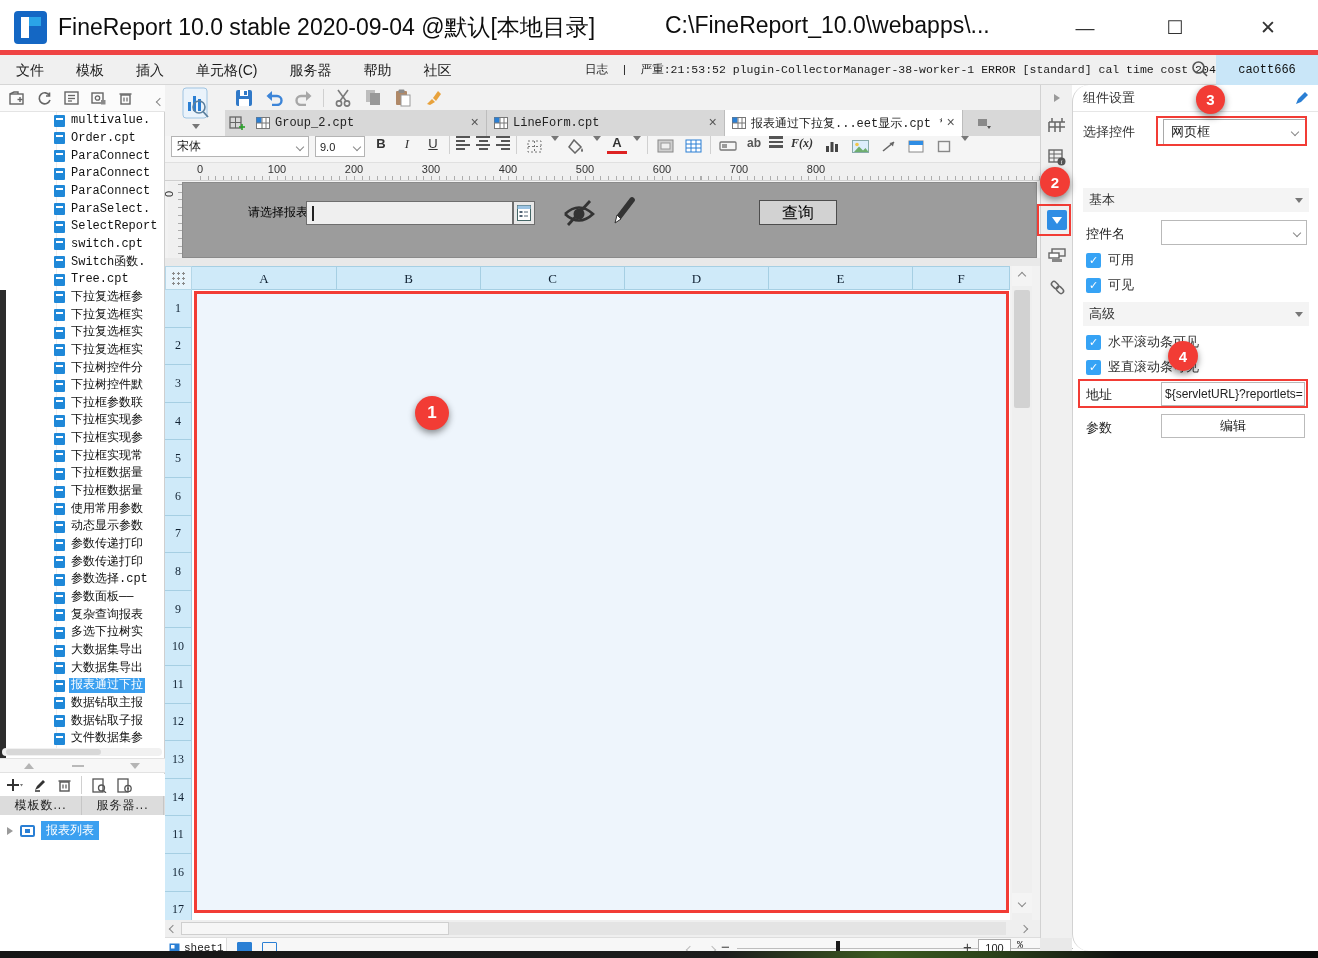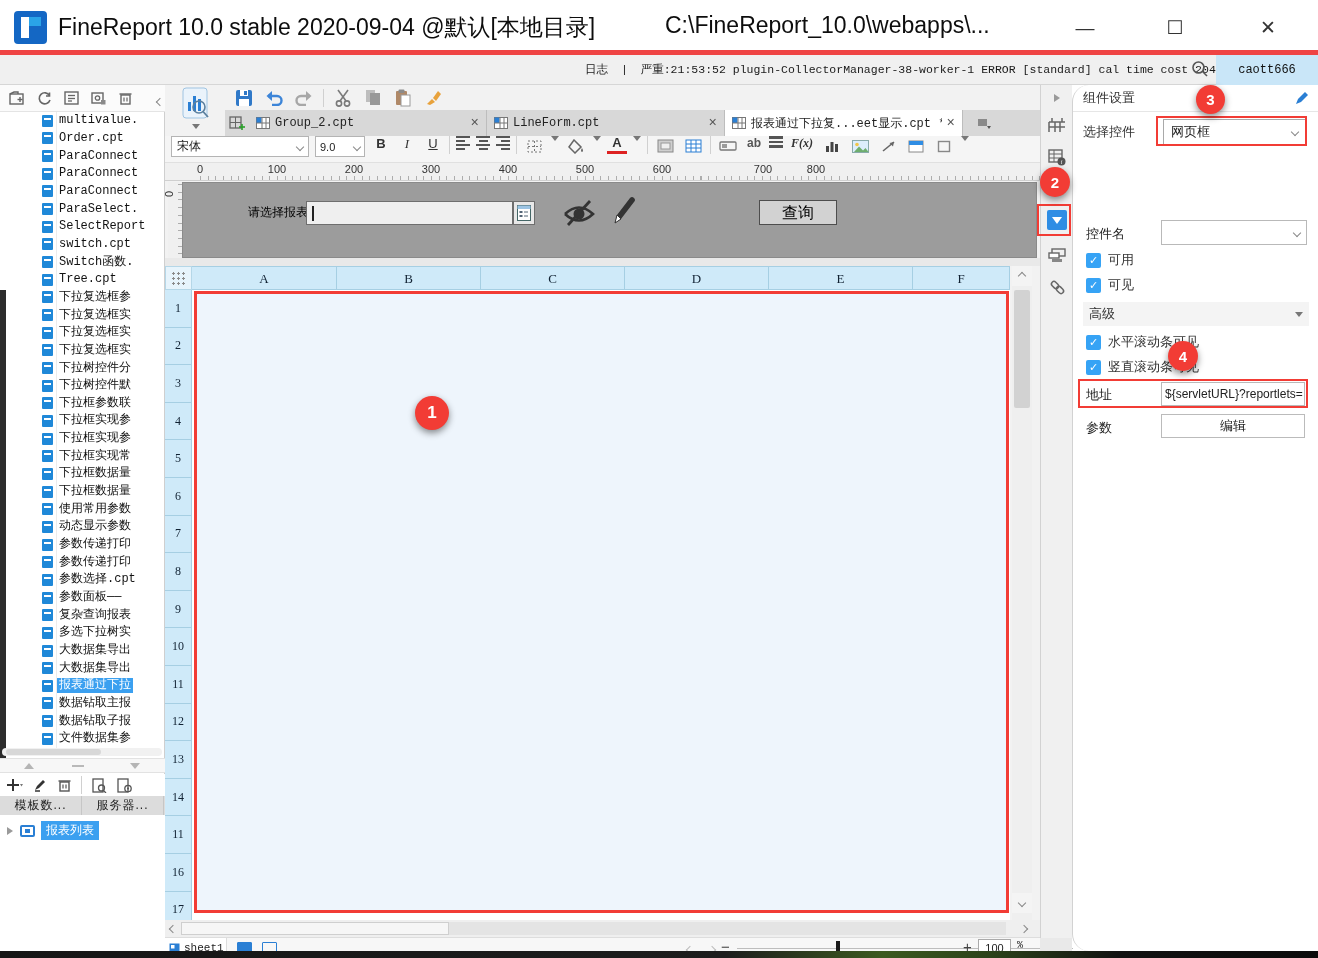--- a/index.html
+++ b/index.html
@@ -27,21 +27,21 @@
   #search-btn{position:absolute;left:1190px;top:4px;width:24px;height:22px;}
   #user-badge{position:absolute;left:1216px;top:0;width:102px;height:30px;background:#c9e6f8;text-align:center;line-height:30px;font-family:"Liberation Mono",monospace;font-size:12px;color:#111;}
 
   
   #left-panel{left:0;top:85px;width:165px;height:873px;background:#fff;border-right:1px solid #cfcfcf;}
   #lp-toolbar{left:0;top:0;width:165px;height:27px;background:#fbfbfb;border-bottom:1px solid #e4e4e4;display:flex;align-items:center;gap:9px;padding-left:8px;}
   .lp-ticon{width:18px;height:18px;display:flex;align-items:center;justify-content:center;color:#555;}
   #lp-collapse{position:absolute;right:2px;top:8px;}
   #tree-list{left:0;top:27px;width:165px;height:636px;overflow:hidden;}
   #tree-guide{left:56px;top:27px;width:1px;height:636px;background:#ececec;}
-  .tree-item{height:17.66px;display:flex;align-items:center;padding-left:42px;gap:4px;white-space:nowrap;}
+  .tree-item{height:17.66px;display:flex;align-items:center;padding-left:54px;gap:4px;white-space:nowrap;}
   .tree-item .lbl{font-family:"Liberation Mono",monospace;font-size:12px;color:#111;padding:0 2px;line-height:15px;}
   .tree-item.selected .lbl{background:#3ba0f0;color:#fff;}
   .cpt-ico{flex:none;width:11px;height:12px;background:#1f88d8;border-radius:1px;position:relative;}
   .cpt-ico::after{content:"";position:absolute;left:2px;top:3px;width:7px;height:2px;background:#fff;}
   #lp-dark{left:0;top:205px;width:6px;height:468px;background:#2c2c2c;}
   #lp-hscroll{left:2px;top:663px;width:160px;height:8px;background:#f1f1f1;border-radius:4px;}
   #lp-hscroll .thumb{position:absolute;left:4px;top:1px;width:95px;height:6px;background:#d8d8d8;border-radius:3px;}
   #lp-splitter{left:0;top:673px;width:165px;height:15px;background:#f7f7f7;border-top:1px solid #e2e2e2;border-bottom:1px solid #e2e2e2;}
   .split-glyph{position:absolute;top:3px;color:#999;}
   #lp-toolbar2{left:0;top:689px;width:165px;height:22px;display:flex;align-items:center;gap:10px;padding-left:6px;background:#fff;}
@@ -164,20 +164,30 @@
 <div class="abs" id="titlebar">
   <div class="abs" id="logo"></div>
   <div class="abs" id="app-title">FineReport 10.0 stable 2020-09-04 @默认[本地目录]</div>
   <div class="abs" id="file-path">C:\FineReport_10.0\webapps\...</div>
   <div class="abs winctl" style="left:1062px;">—</div>
   <div class="abs winctl" style="left:1152px;">☐</div>
   <div class="abs winctl" style="left:1245px;">✕</div>
 </div>
 
 <div class="abs" id="menubar">
+  <div style="display:flex;">
+
+  <div class="menu-item">文件</div>
+      <div class="menu-item">模板</div>
+      <div class="menu-item">插入</div>
+      <div class="menu-item">单元格(C)</div>
+      <div class="menu-item">服务器</div>
+      <div class="menu-item">帮助</div>
+      <div class="menu-item">社区</div>
+    </div>
   <div id="log-area">
     <span>日志</span>
     <span style="margin:0 6px;">|</span>
     <span>严重:21:53:52 plugin-CollectorManager-38-worker-1 ERROR [standard] cal time cost 20429 ms</span>
   </div>
   <div id="search-btn">
     <svg width="20" height="20" viewBox="0 0 20 20">
         <circle cx="8.5" cy="8.5" r="5.5" fill="none" stroke="#555" stroke-width="1.6"></circle>
         <line x1="12.8" y1="12.8" x2="17" y2="17" stroke="#555" stroke-width="1.6"></line>
       </svg>
@@ -729,21 +739,21 @@
   <div class="abs" id="hruler-corner"></div>
   <div class="abs" id="hruler">
 
   <span class="rmark" style="left: 5px;">0</span>
       <span class="rmark" style="left: 82px;">100</span>
       <span class="rmark" style="left: 159px;">200</span>
       <span class="rmark" style="left: 236px;">300</span>
       <span class="rmark" style="left: 313px;">400</span>
       <span class="rmark" style="left: 390px;">500</span>
       <span class="rmark" style="left: 467px;">600</span>
-      <span class="rmark" style="left: 544px; margin-left: 24px;">700</span>
+      <span class="rmark" style="left: 544px;">700</span>
       <span class="rmark" style="left: 621px;">800</span>
     </div>
   <div class="abs" id="vruler">
     <span class="rmark">0</span>
   </div>
 
   <div class="abs" id="param-pane">
     <div class="abs" id="param-label">请选择报表:</div>
     <div class="abs" id="param-input">
         <span class="cursor"></span>
@@ -906,20 +916,24 @@
         </svg>
       </span>
   </div>
   <div class="abs" id="rp-selector-row">
     <span id="rp-selector-label">选择控件</span>
     <div id="rp-selector">
       <span>网页框</span>
       <span class="chev down"></span>
     </div>
   </div>
+  <div class="abs rp-section" style="top:103px;">
+    <span>基本</span>
+    <span class="caret"></span>
+  </div>
   <div class="abs" id="rp-name-row">
     <span id="rp-name-label">控件名</span>
     <div id="rp-name-combo">
         <span class="chev down"></span>
       </div>
   </div>
   <div class="abs chk-row" style="top:166px;">
     <span class="chk">✓</span>
     <span>可用</span>
   </div>

